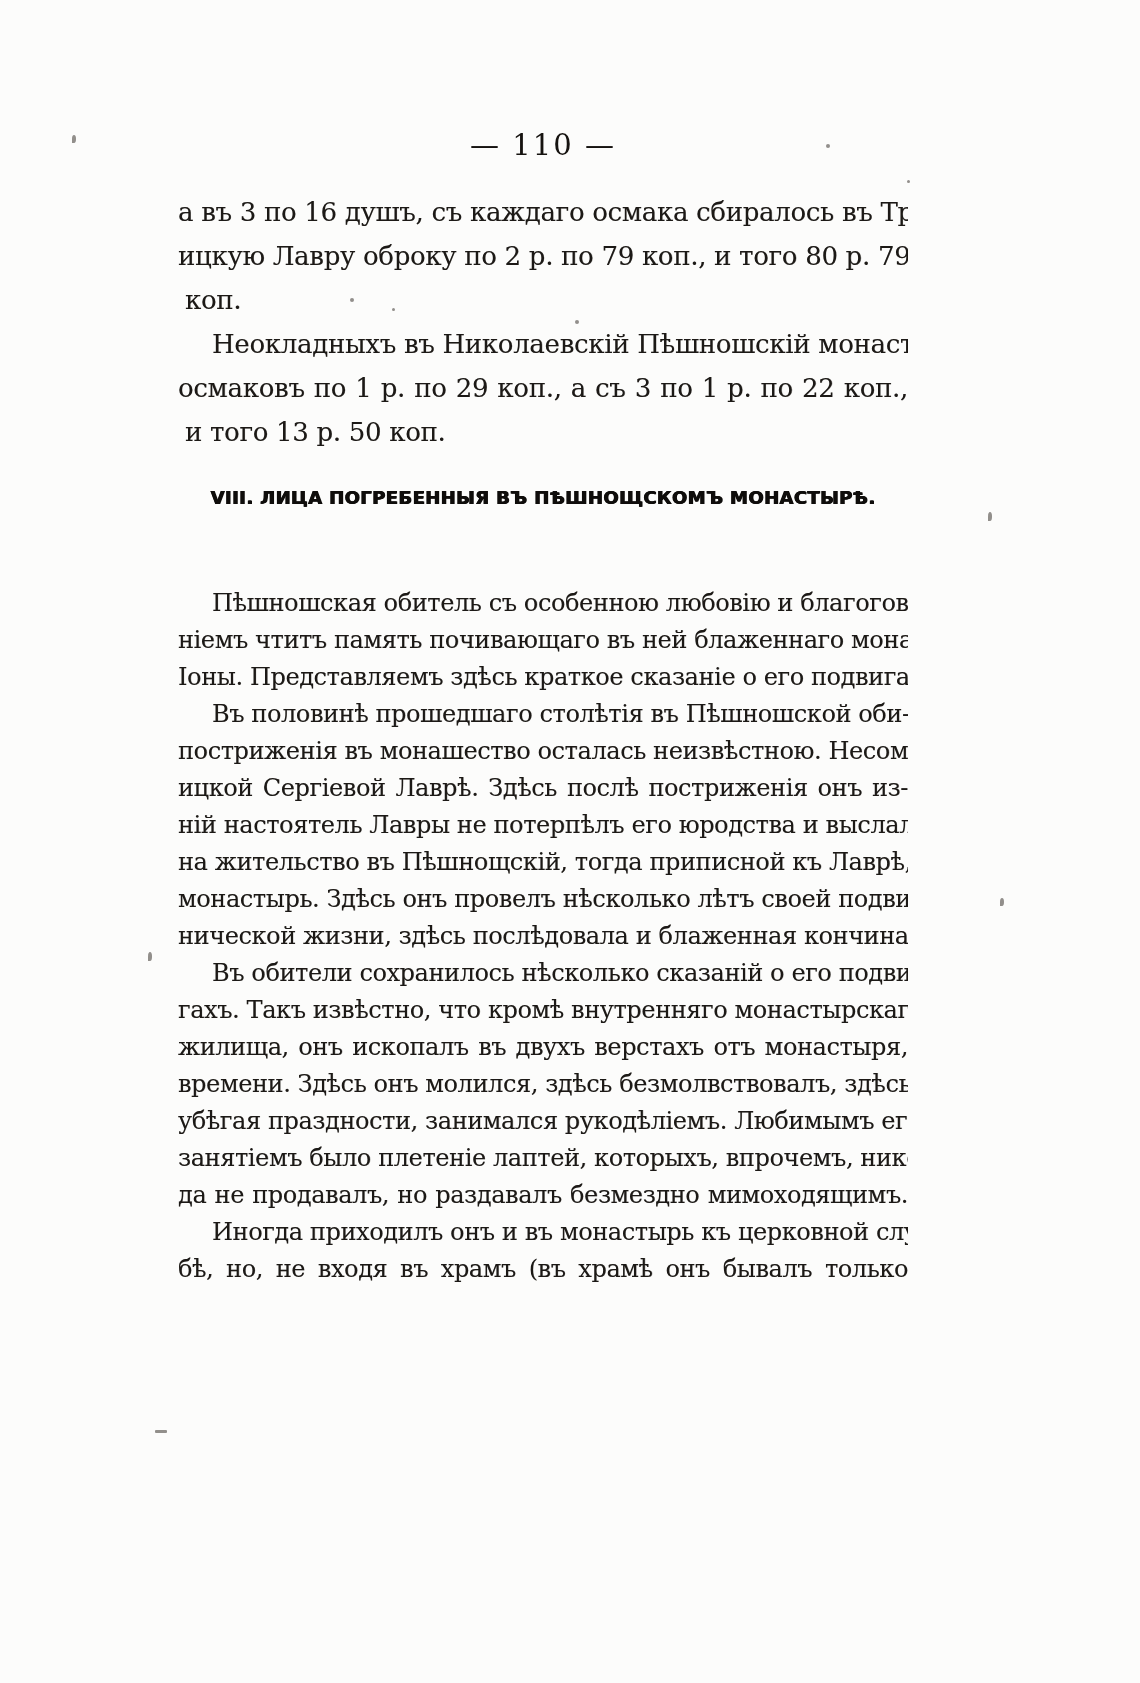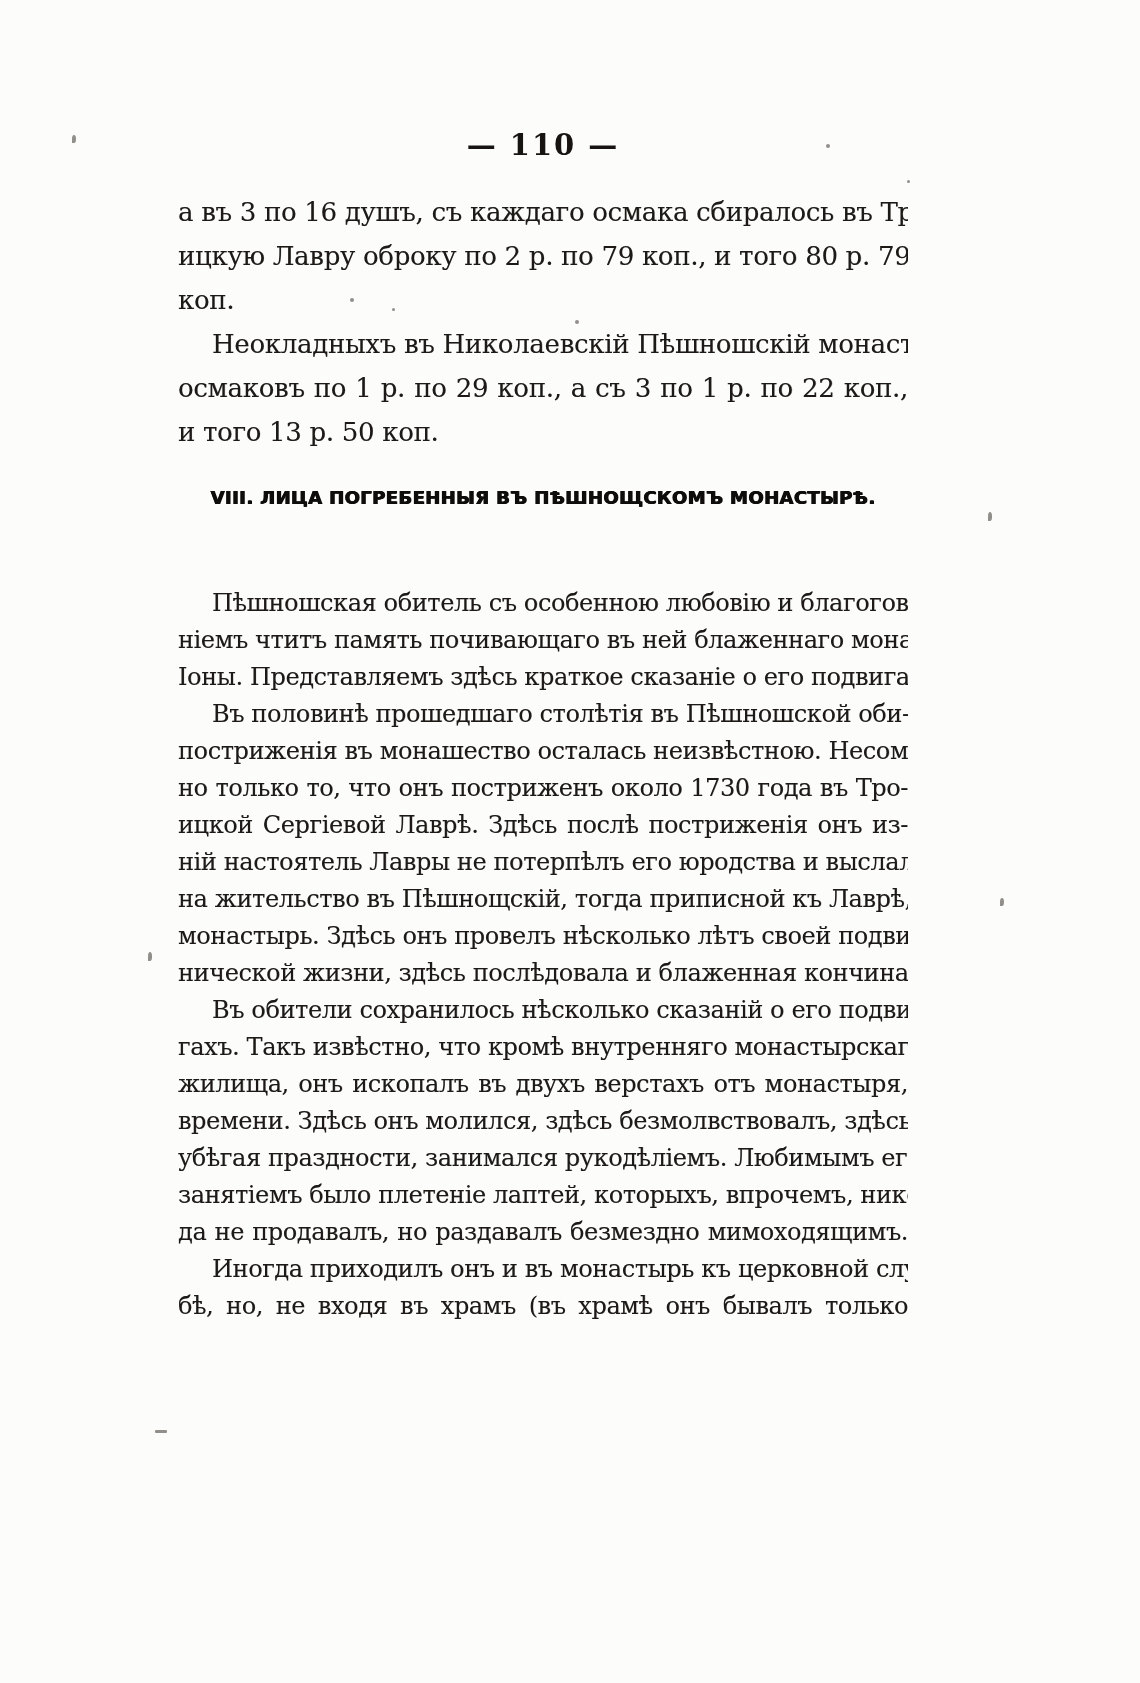--- a/index.html
+++ b/index.html
@@ -17,21 +17,21 @@
     font-family: "DejaVu Serif", serif;
   }
   .pageno {
     position: absolute;
     top: 128px;
     left: 178px;
     width: 730px;
     height: 38px;
     text-align: center;
     font-size: 29px;
-    font-weight: bold;
+    font-weight: normal;
     letter-spacing: 2px;
     color: #161310;
   }
   .sec1 {
     position: absolute;
     top: 190px;
     left: 178px;
     width: 730px;
   }
   .sec1 .line {
@@ -57,20 +57,21 @@
     box-sizing: border-box;
     overflow: hidden;
     text-align: justify;
     text-align-last: justify;
     white-space: nowrap;
     text-shadow: 0.3px 0.3px 0 rgba(20,16,12,0.35);
   }
   .line.endline {
     text-align: right;
     text-align-last: left;
+    margin-left: 7px;
   }
   .line.indent {
     padding-left: 34px;
   }
   .heading {
     position: absolute;
     top: 487px;
     left: 178px;
     width: 730px;
     height: 42px;
@@ -117,21 +118,20 @@
 
   <div class="bodytext">
     <div class="para">
       <div class="line indent">Пѣшношская обитель съ особенною любовію и благоговѣ-</div>
       <div class="line">ніемъ чтитъ память почивающаго въ ней блаженнаго монаха</div>
       <div class="line">Іоны. Представляемъ здѣсь краткое сказаніе о его подвигахъ.</div>
     </div>
     <div class="para">
       <div class="line indent">Въ половинѣ прошедшаго столѣтія въ Пѣшношской оби-</div>
       <div class="line">постриженія въ монашество осталась неизвѣстною. Несомнѣн-</div>
-      <div class="line">но только то, что онъ постриженъ около 1730 года въ Тро-</div>
       <div class="line">ицкой Сергіевой Лаврѣ. Здѣсь послѣ постриженія онъ из-</div>
       <div class="line">ній настоятель Лавры не потерпѣлъ его юродства и выслалъ</div>
       <div class="line">на жительство въ Пѣшнощскій, тогда приписной къ Лаврѣ,</div>
       <div class="line">монастырь. Здѣсь онъ провелъ нѣсколько лѣтъ своей подвиж-</div>
       <div class="line">нической жизни, здѣсь послѣдовала и блаженная кончина его.</div>
     </div>
     <div class="para">
       <div class="line indent">Въ обители сохранилось нѣсколько сказаній о его подви-</div>
       <div class="line">гахъ. Такъ извѣстно, что кромѣ внутренняго монастырскаго</div>
       <div class="line">жилища, онъ ископалъ въ двухъ верстахъ отъ монастыря,</div>

